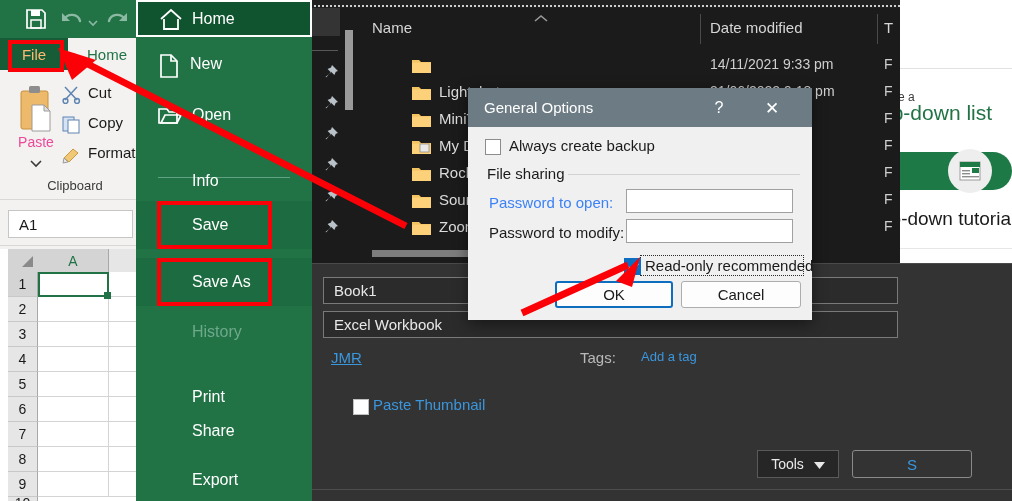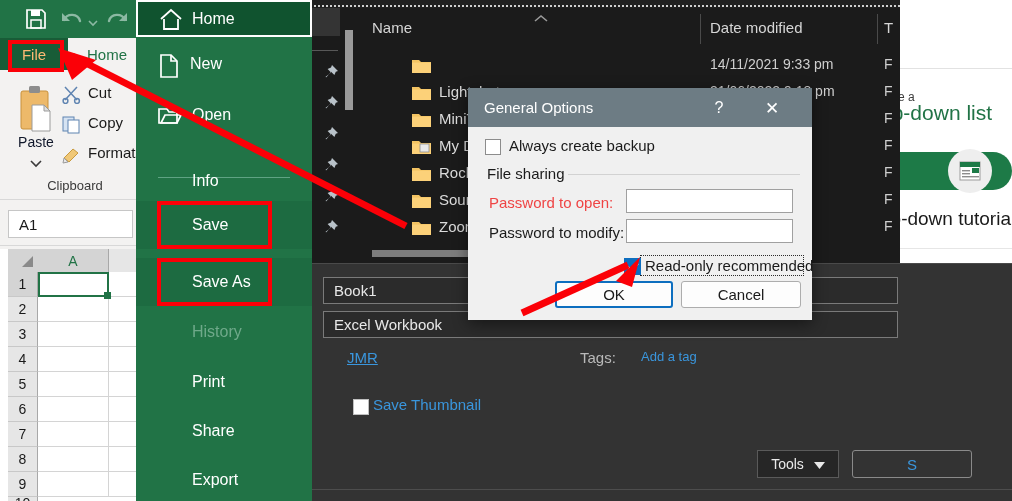--- a/index.html
+++ b/index.html
@@ -53,21 +53,21 @@
   
   #saveas-pane{left:310px;top:263px;width:702px;height:238px;background:#333333;}
   #sa-divider{left:310px;top:263px;width:702px;height:1px;background:#4a4a4a;}
   .sa-label{position:absolute;font-size:15px;color:#b9b9b9;}
   .sa-field{position:absolute;background:#2b2b2b;border:1px solid #7a7a7a;
             display:flex;align-items:center;padding-left:10px;
             font-size:15px;color:#e8e8e8;box-sizing:border-box;}
   #sa-name-field{left:323px;top:277px;width:575px;height:27px;}
   #sa-type-field{left:323px;top:311px;width:575px;height:27px;}
   #sa-authors-label{left:300px;top:349px;}
-  #sa-authors-value{left:347px;top:349px;font-size:15px;color:#3a96dd;text-decoration:underline;}
+  #sa-authors-value{left:331px;top:349px;font-size:15px;color:#3a96dd;text-decoration:underline;}
   #sa-tags-label{left:580px;top:349px;}
   #sa-tags-value{left:641px;top:349px;font-size:13px;color:#3a96dd;}
   #sa-thumb-box{left:353px;top:399px;width:14px;height:14px;background:#ffffff;border:1px solid #c0c0c0;}
   #sa-thumb-label{left:373px;top:396px;font-size:15px;color:#3a96dd;}
 
   #tools-btn{left:757px;top:450px;width:82px;height:28px;background:#262626;border:1px solid #5a5a5a;
      display:flex;align-items:center;justify-content:center;gap:10px;box-sizing:border-box;}
   #tools-btn .tb-label{font-size:14px;color:#eaeaea;}
   #save-btn{left:852px;top:450px;width:120px;height:28px;background:#333333;border:1px solid #8a8a8a;
      border-radius:3px;display:flex;align-items:center;justify-content:center;box-sizing:border-box;
@@ -85,21 +85,21 @@
   #xl-tabstrip{left:0;top:38px;width:310px;height:32px;background:#217346;}
   #tab-file{left:0;top:38px;width:68px;height:32px;background:#185c37;
      display:flex;align-items:center;justify-content:center;
      font-size:15px;color:#fdba74;}
   #tab-home{left:68px;top:38px;width:78px;height:32px;background:#f3f2f1;
      display:flex;align-items:center;justify-content:center;
      font-size:15px;color:#217346;}
 
   #xl-ribbon{left:0;top:70px;width:310px;height:130px;background:#f3f2f1;}
   #rb-paste-icon{left:14px;top:85px;width:44px;height:52px;}
-  #rb-paste-label{left:14px;top:134px;width:44px;text-align:center;font-size:14px;color:#0f172a;}
+  #rb-paste-label{left:14px;top:134px;width:44px;text-align:center;font-size:14px;color:#ec4899;}
   #rb-paste-caret{left:30px;top:154px;width:12px;height:8px;}
   .rb-cmd{position:absolute;left:88px;font-size:15px;color:#1a1a1a;}
   .rb-cmd-ico{position:absolute;left:62px;width:20px;height:18px;}
   #rb-group-label{left:0;top:178px;width:150px;text-align:center;font-size:13px;color:#3a3a3a;}
   #rb-group-line{left:0;top:199px;width:310px;height:1px;background:#d8d8d8;}
 
   #xl-namebox{left:8px;top:210px;width:125px;height:28px;background:#ffffff;border:1px solid #c6c6c6;
       display:flex;align-items:center;padding-left:10px;font-size:15px;color:#1a1a1a;box-sizing:border-box;}
   #xl-formulaline{left:0;top:245px;width:310px;height:1px;background:#d8d8d8;}
 
@@ -146,21 +146,21 @@
      font-size:16px;color:#ffffff;}
   #dlg-close{position:absolute;left:292px;top:9px;width:24px;height:22px;display:flex;align-items:center;justify-content:center;
      font-size:17px;color:#ffffff;}
   #dlg-body{left:468px;top:127px;width:344px;height:193px;background:#f0f0f0;}
 
   #chk-backup{left:485px;top:139px;width:16px;height:16px;background:#ffffff;border:1px solid #8c8c8c;box-sizing:border-box;}
   #chk-backup-label{left:509px;top:137px;font-size:15px;color:#1a1a1a;}
   #grp-filesharing{left:487px;top:165px;font-size:15px;color:#1a1a1a;}
   #grp-line{left:568px;top:174px;width:232px;height:1px;background:#d2d2d2;}
 
-  #lbl-open{left:489px;top:194px;font-size:15px;color:#ef4444;}
+  #lbl-open{left:489px;top:194px;font-size:15px;color:#3b82f6;}
   #lbl-modify{left:489px;top:224px;font-size:15px;color:#1a1a1a;}
   .dlg-input{position:absolute;background:#ffffff;border:1px solid #a0a0a0;box-sizing:border-box;}
   #inp-open{left:626px;top:189px;width:167px;height:24px;}
   #inp-modify{left:626px;top:219px;width:167px;height:24px;}
 
   #chk-readonly-focus{left:640px;top:255px;width:164px;height:21px;
      border:1px dotted #2b2b2b;box-sizing:border-box;}
   #chk-readonly{left:624px;top:258px;width:17px;height:17px;background:#0d6ebf;
      display:flex;align-items:center;justify-content:center;}
   #chk-readonly-label{left:645px;top:257px;font-size:15px;color:#1a1a1a;white-space:nowrap;}
@@ -347,21 +347,21 @@
 <div class="layer" id="sa-divider"></div>
 <div class="layer sa-label" style="left:307px;top:280px">:</div>
 <div class="layer sa-field" id="sa-name-field">Book1</div>
 <div class="layer sa-label" style="left:307px;top:314px">:</div>
 <div class="layer sa-field" id="sa-type-field">Excel Workbook</div>
 <div class="layer sa-label" id="sa-authors-label">s:</div>
 <div class="layer" id="sa-authors-value">JMR</div>
 <div class="layer sa-label" id="sa-tags-label">Tags:</div>
 <div class="layer" id="sa-tags-value">Add a tag</div>
 <div class="layer" id="sa-thumb-box"></div>
-<div class="layer" id="sa-thumb-label">Save Thumbnail</div>
+<div class="layer" id="sa-thumb-label">Paste Thumbnail</div>
 
 <div class="layer" id="tools-btn">
   <span class="tb-label">Tools</span>
   <span>
     <svg width="11" height="7" viewBox="0 0 11 7">
         <path d="M0 0h11L5.5 7z" fill="#e8e8e8"></path>
       </svg>
   </span>
 </div>
 <div class="layer" id="save-btn">S</div>
@@ -524,21 +524,21 @@
 </div>
 <div class="bs-item" style="top:201px">
   <span class="bs-text plain" style="top:15px">Save</span>
 </div>
 <div class="bs-item" style="top:258px">
   <span class="bs-text plain" style="top:15px">Save As</span>
 </div>
 <div class="bs-item" style="top:308px">
   <span class="bs-text plain dim" style="top:15px">History</span>
 </div>
-<div class="bs-item" style="top:358px">
+<div class="bs-item" style="top:373px">
   <span class="bs-text plain" style="top:15px">Print</span>
 </div>
 <div class="bs-item" style="top:407px">
   <span class="bs-text plain" style="top:15px">Share</span>
 </div>
 <div class="bs-item" style="top:456px">
   <span class="bs-text plain" style="top:15px">Export</span>
 </div>
 
 <div class="layer redbox" id="redbox-file"></div>

